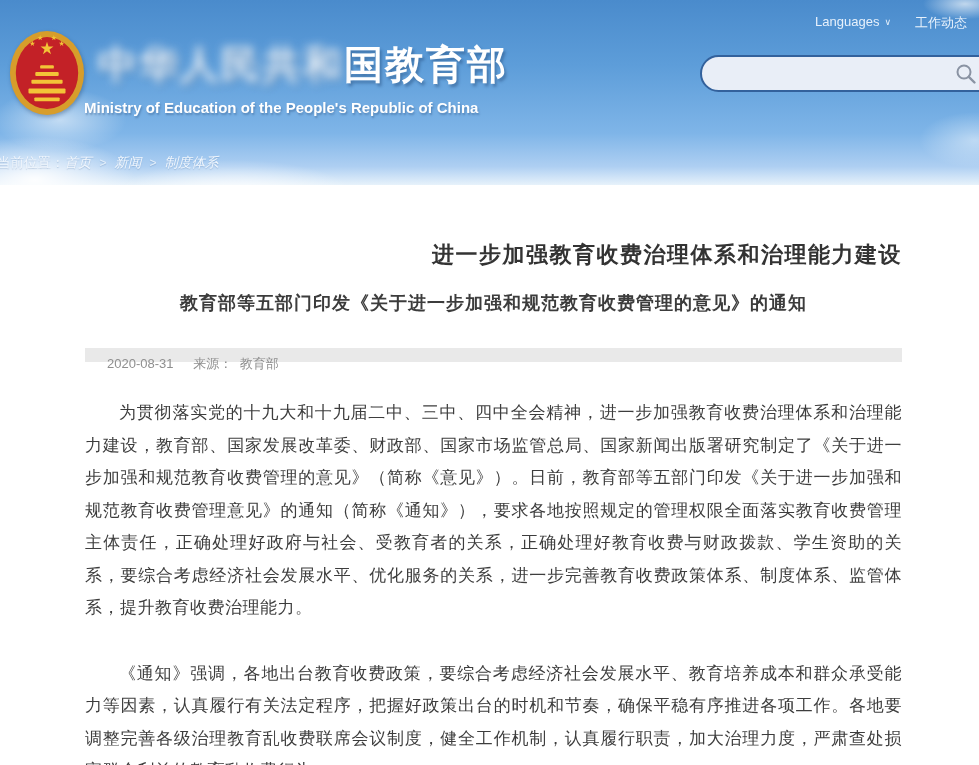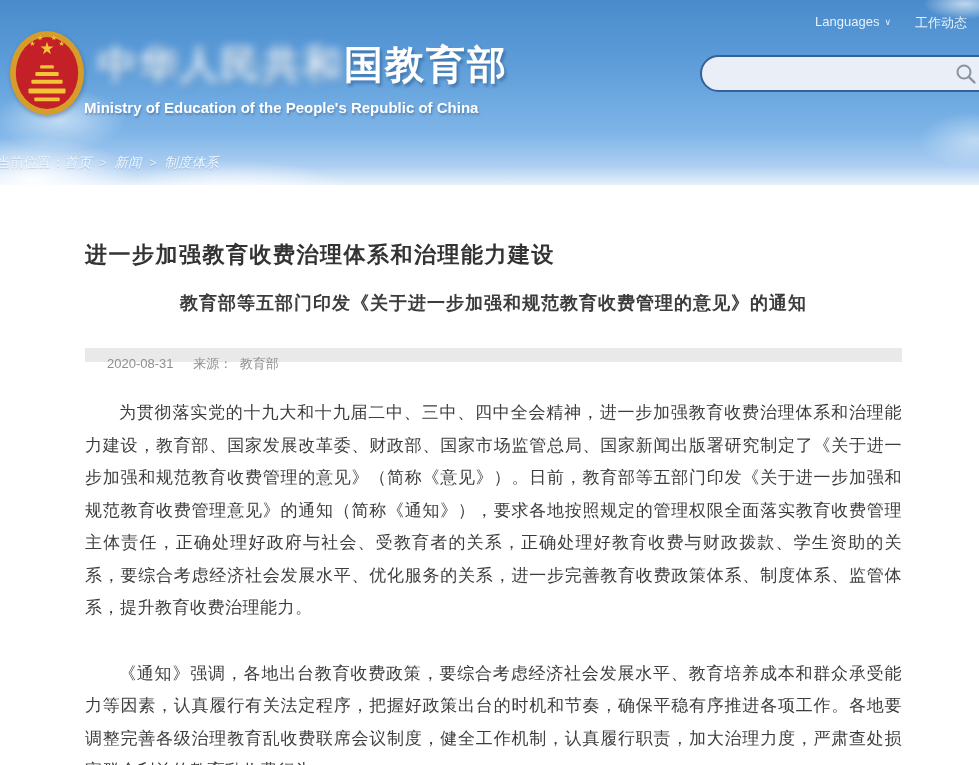--- a/index.html
+++ b/index.html
@@ -39,21 +39,21 @@
   .search-icon { position:absolute; left:253px; top:6px; width:22px; height:22px; cursor:pointer; }
 
   .breadcrumb { position:absolute; left:-3px; top:154px; font-size:13.5px; color:#f0f6fd;
                 text-shadow:0 1px 1px rgba(60,100,150,.25); white-space:nowrap; }
   .bc-label { color:#f0f6fd; }
   .bc-link { color:#f0f6fd; text-decoration:none; cursor:pointer;font-style:italic; }
   .bc-sep { margin:0 8px; color:#e2eefa; font-size:12px; }
 
   
   .content { padding:55px 77px 0 85px; background:#fff; }
-  .article-title { text-align:left; font-size:22px; color:#333333; font-weight:bold; letter-spacing:1.5px; }
+  .article-title { text-align:right; font-size:22px; color:#333333; font-weight:bold; letter-spacing:1.5px; }
   .article-subtitle { text-align:center; font-size:18px; color:#3c3c3c; font-weight:bold; margin-top:21px; letter-spacing:1px; }
   .meta-bar { margin-top:33px; height:14px; line-height:31px; background:#e9e9e9;
               padding-left:22px; font-size:13px; color:#8f8f8f; }
   .meta-date { margin-right:16px; }
   .meta-source { margin-left:4px; }
   .article-body { margin-top:35px; font-size:17px; color:#3d3d3d; line-height:32.5px; text-align:justify; }
   .article-body p { text-indent:2em; margin-bottom:33px; letter-spacing:.5px; }
 </style>
 </head>
 <body>

